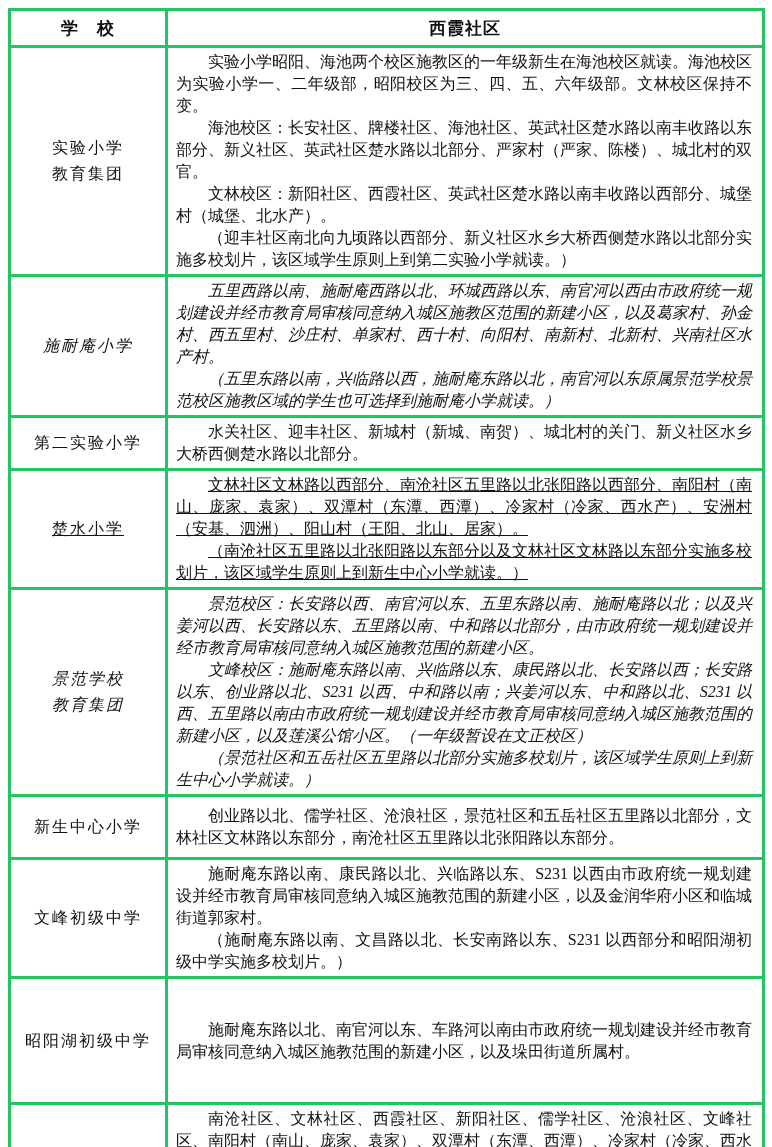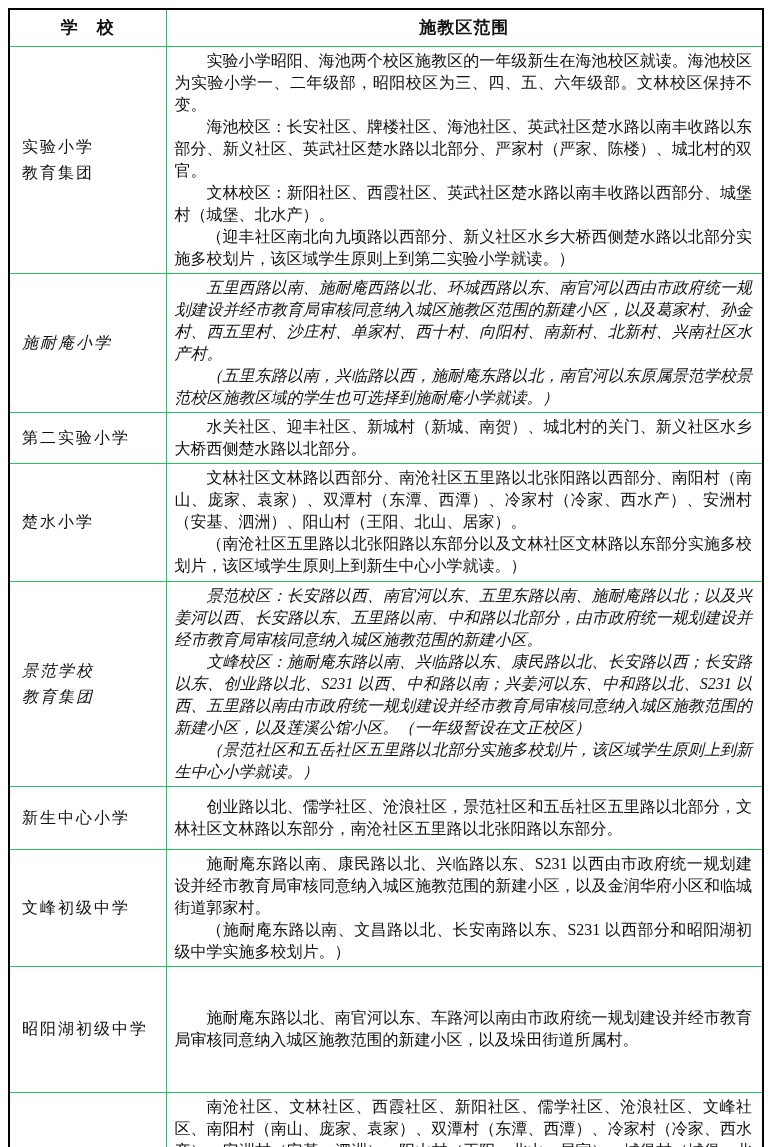--- a/index.html
+++ b/index.html
@@ -22,73 +22,74 @@
   }
   table.district-table {
     border-collapse: collapse;
     width: 756px;
     table-layout: fixed;
     border: 2px solid #000000;
   }
   col.c-school { width: 157px; }
   col.c-range  { width: 597px; }
   th, td {
-    border: 1px solid #22c55e;
+    border: 3px solid #22c55e;
     vertical-align: middle;
     box-sizing: border-box;
   }
   th.hdr {
     font-size: 17px;
     font-weight: bold;
     height: 37px;
     text-align: center;
     padding: 2px 4px;
     letter-spacing: 1px;
   }
   td.school {
+    text-align: center;
     font-size: 16px;
     letter-spacing: 2px;
     padding: 4px 12px;
     line-height: 26px;
   }
   td.range {
     font-size: 16px;
     padding: 3px 10px 3px 8px;
   }
   td.range p {
     margin: 0;
     text-indent: 2em;
     text-align: justify;
     line-height: 22px;
   }
   
   tbody tr:nth-of-type(1)  td { height: 177px; }
   tbody tr:nth-of-type(2)  td { height: 122px; font-style: italic; }
   tbody tr:nth-of-type(3)  td { height: 46px;  }
-  tbody tr:nth-of-type(4)  td { height: 118px; }
+  tbody tr:nth-of-type(4)  td { height: 118px; text-decoration: underline; }
   tbody tr:nth-of-type(5)  td { height: 194px; font-style: italic; }
   tbody tr:nth-of-type(6)  td { height: 63px;  }
   tbody tr:nth-of-type(7)  td { height: 67px;  }
   tbody tr:nth-of-type(8)  td { height: 126px; }
   tbody tr:nth-of-type(9)  td { height: 62px;  }
   tbody tr:nth-of-type(10) td { height: 114px; }
 </style>
 </head>
 <body>
 
 <div class="page">
   <table class="district-table">
     <colgroup>
       <col class="c-school">
       <col class="c-range">
     </colgroup>
     <thead>
       <tr>
         <th class="hdr">学　校</th>
-        <th class="hdr">施教区范围</th>
+        <th class="hdr">西霞社区</th>
       </tr>
     </thead>
     <tbody id="rows">
   <tr>
     <td class="school"><span>实验小学</span><br><span>教育集团</span></td>
     <td class="range">
             <p>实验小学昭阳、海池两个校区施教区的一年级新生在海池校区就读。海池校区为实验小学一、二年级部，昭阳校区为三、四、五、六年级部。文林校区保持不变。</p>
             <p>海池校区：长安社区、牌楼社区、海池社区、英武社区楚水路以南丰收路以东部分、新义社区、英武社区楚水路以北部分、严家村（严家、陈楼）、城北村的双官。</p>
             <p>文林校区：新阳社区、西霞社区、英武社区楚水路以南丰收路以西部分、城堡村（城堡、北水产）。</p>
             <p>（迎丰社区南北向九顷路以西部分、新义社区水乡大桥西侧楚水路以北部分实施多校划片，该区域学生原则上到第二实验小学就读。）</p>

